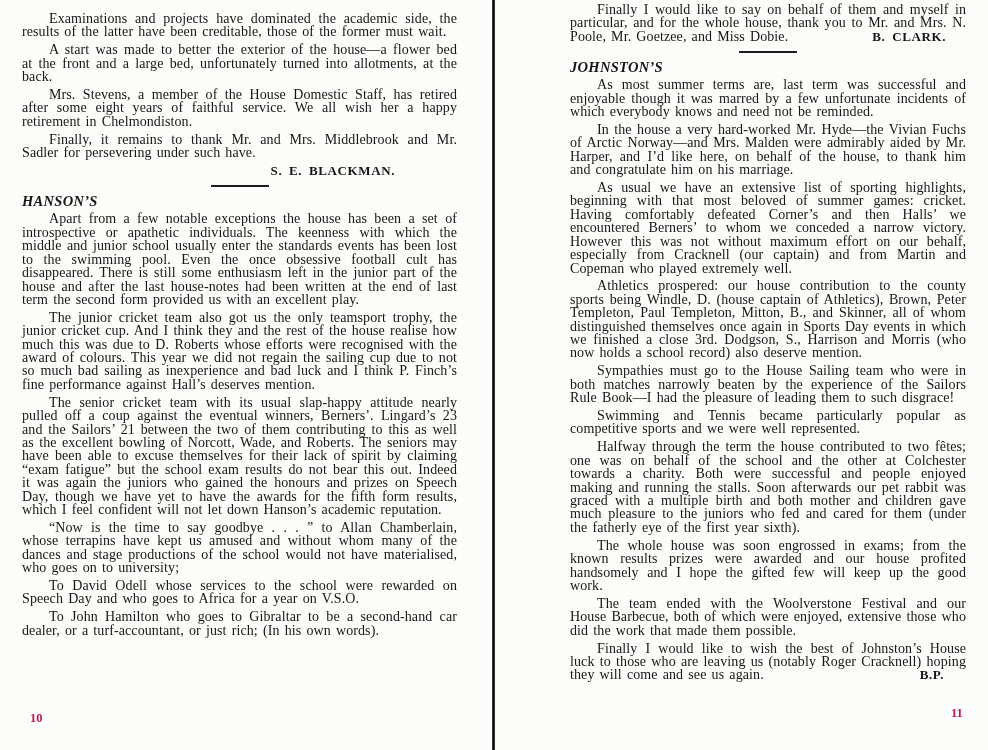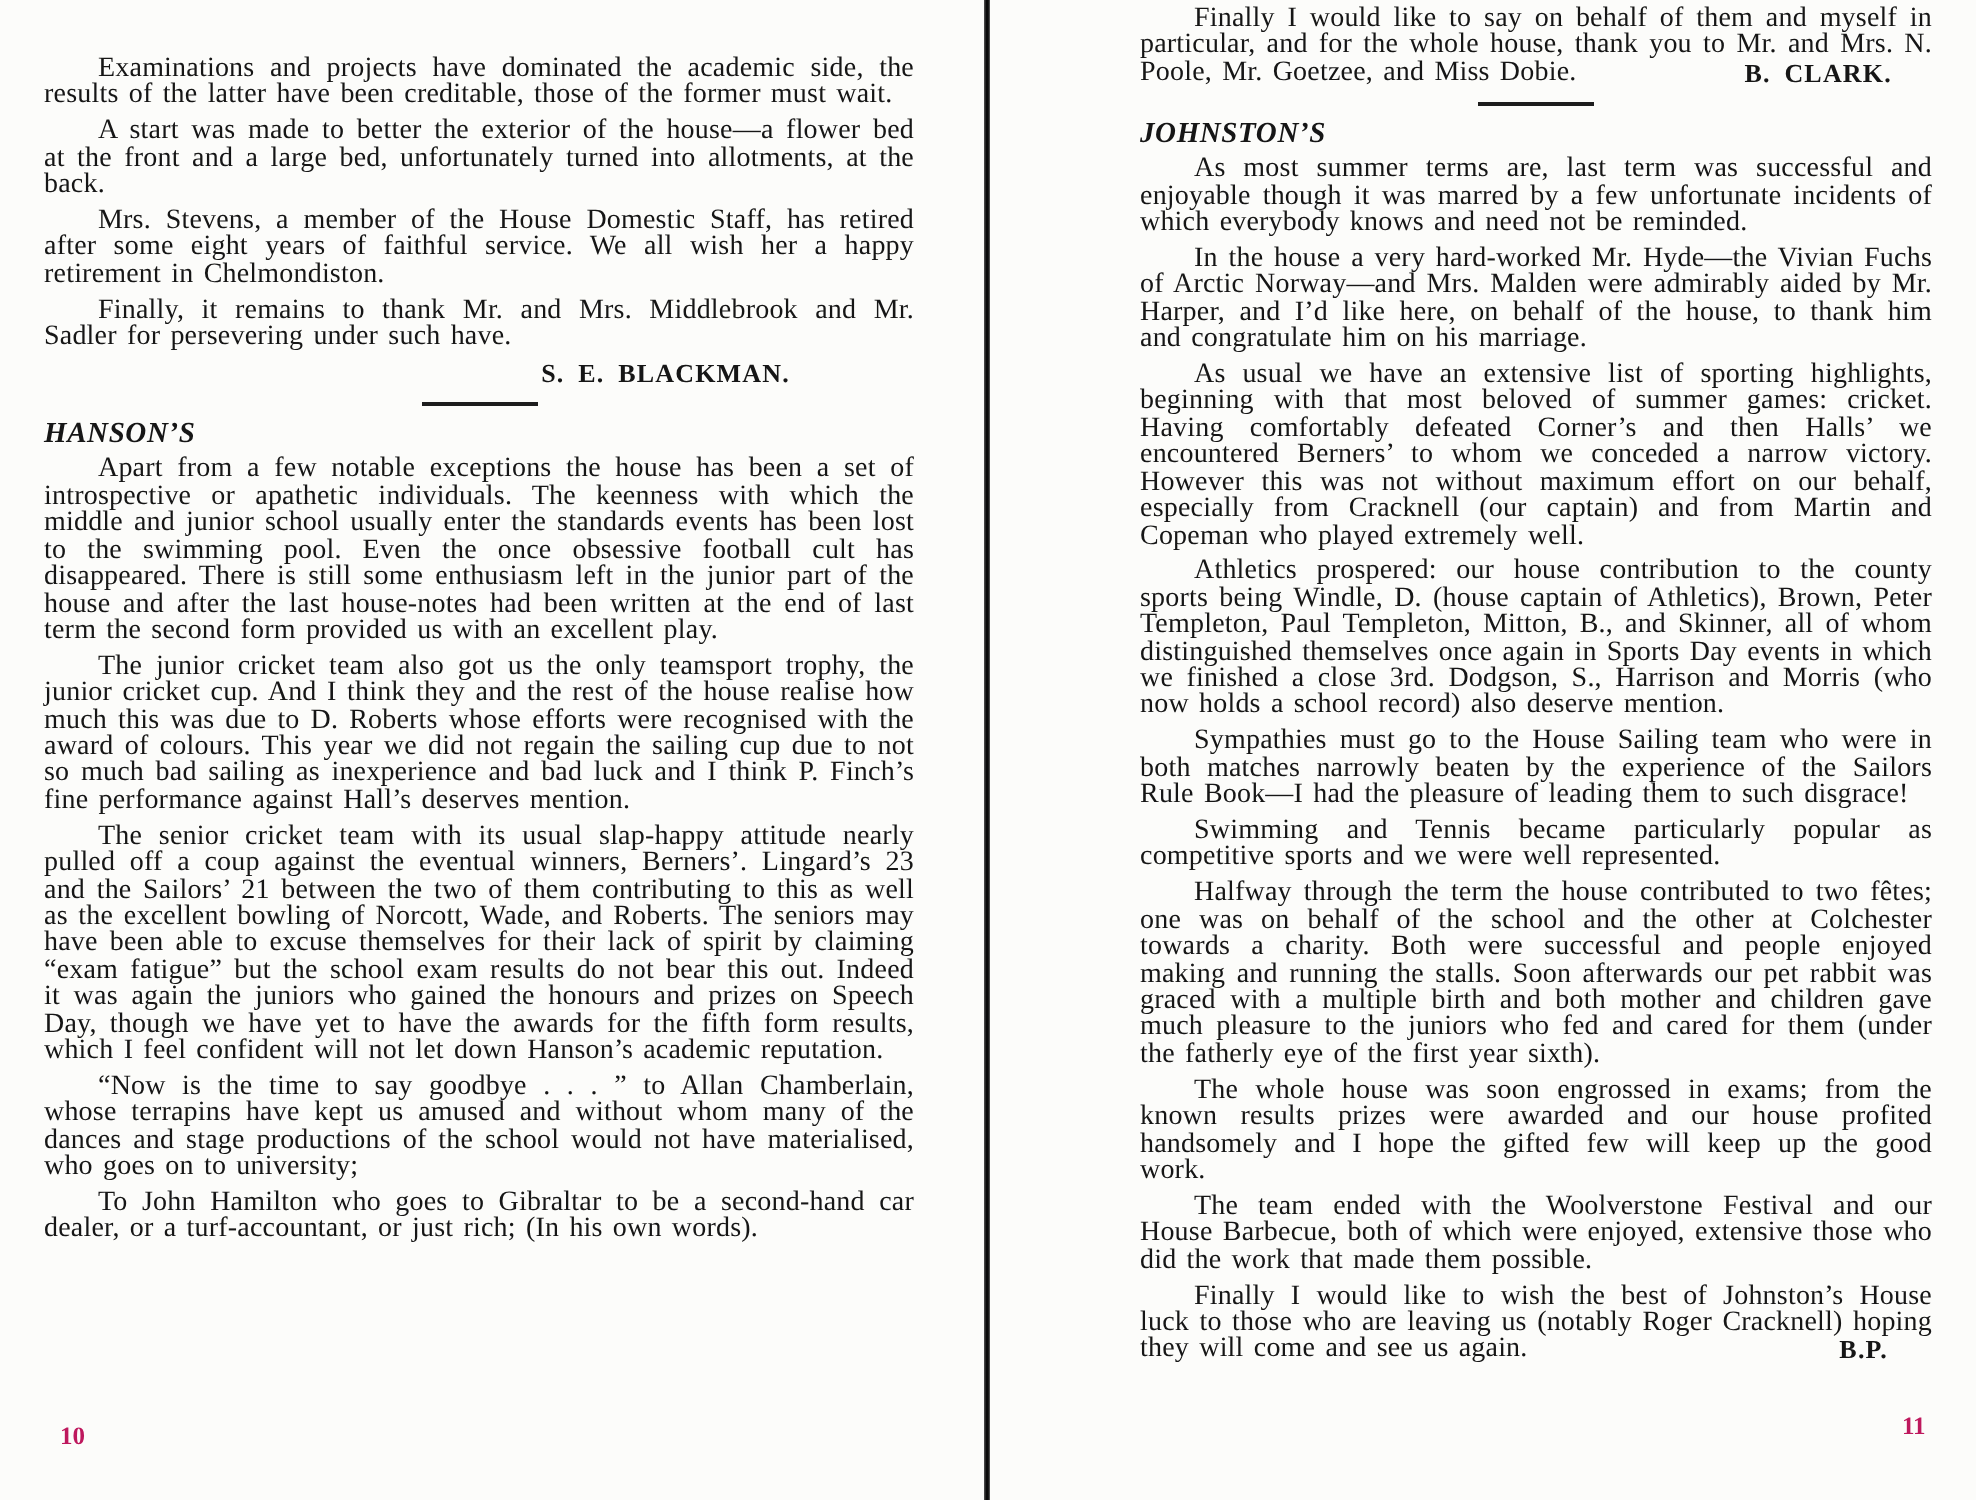--- a/index.html
+++ b/index.html
@@ -24,21 +24,21 @@
     height: 750px;
     background: linear-gradient(to right, #555 0%, #0a0a0a 40%, #0a0a0a 70%, #666 100%);
   }
   .page {
     position: absolute;
     top: 0;
   }
   .page-left {
     left: 22px;
     width: 435px;
-    padding-top: 28px;
+    padding-top: 12px;
   }
   .page-right {
     left: 570px;
     width: 396px;
     padding-top: 3px;
   }
   p.para {
     margin: 0 0 4.5px 0;
     font-size: 14px;
     line-height: 13.4px;
@@ -105,20 +105,21 @@
     <p class="para">Finally, it remains to thank Mr. and Mrs. Middlebrook and Mr. Sadler for persevering under such have.</p>
     <p class="sig-line">S. E.  BLACKMAN.</p>
 
     <div class="section-rule"></div>
 
     <h2 class="house-heading">HANSON’S</h2>
     <p class="para">Apart from a few notable exceptions the house has been a set of introspective or apathetic individuals. The keenness with which the middle and junior school usually enter the standards events has been lost to the swimming pool. Even the once obsessive football cult has disappeared. There is still some enthusiasm left in the junior part of the house and after the last house-notes had been written at the end of last term the second form provided us with an excellent play.</p>
     <p class="para">The junior cricket team also got us the only teamsport trophy, the junior cricket cup. And I think they and the rest of the house realise how much this was due to D. Roberts whose efforts were recognised with the award of colours. This year we did not regain the sailing cup due to not so much bad sailing as inexperience and bad luck and I think P. Finch’s fine performance against Hall’s deserves mention.</p>
     <p class="para">The senior cricket team with its usual slap-happy attitude nearly pulled off a coup against the eventual winners, Berners’. Lingard’s 23 and the Sailors’ 21 between the two of them contributing to this as well as the excellent bowling of Norcott, Wade, and Roberts. The seniors may have been able to excuse themselves for their lack of spirit by claiming “exam fatigue” but the school exam results do not bear this out. Indeed it was again the juniors who gained the honours and prizes on Speech Day, though we have yet to have the awards for the fifth form results, which I feel confident will not let down Hanson’s academic reputation.</p>
     <p class="para">“Now is the time to say goodbye . . . ” to Allan Chamberlain, whose terrapins have kept us amused and without whom many of the dances and stage productions of the school would not have materialised, who goes on to university;</p>
+    <p class="para">To David Odell whose services to the school were rewarded on Speech Day and who goes to Africa for a year on V.S.O.</p>
     <p class="para">To John Hamilton who goes to Gibraltar to be a second-hand car dealer, or a turf-accountant, or just rich; (In his own words).</p>
   </div>
 
   <div class="page page-right">
     <p class="para with-sig">
       <span>Finally I would like to say on behalf of them and myself in particular, and for the whole house, thank you to Mr. and Mrs. N. Poole, Mr. Goetzee, and Miss Dobie.</span>
       <span class="inline-sig sig-clark">B.  CLARK.</span>
     </p>
 
     <div class="section-rule"></div>

